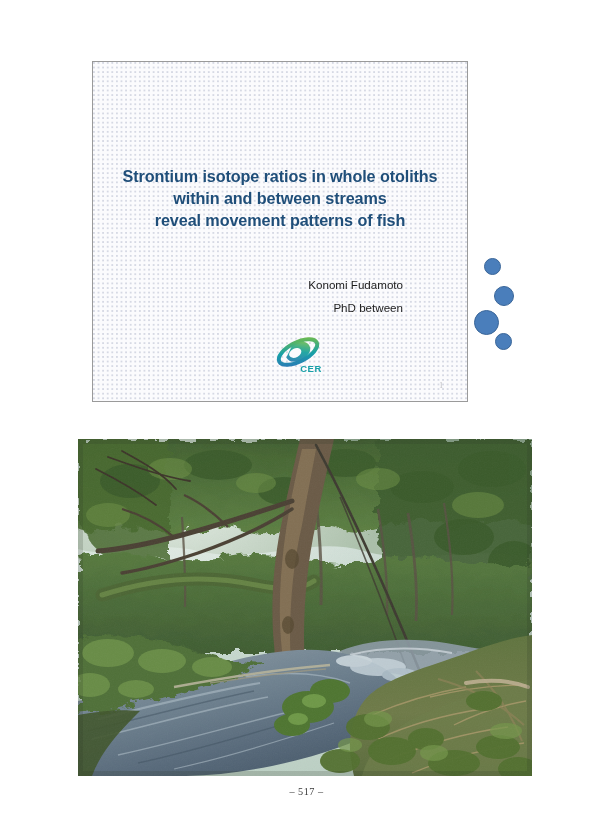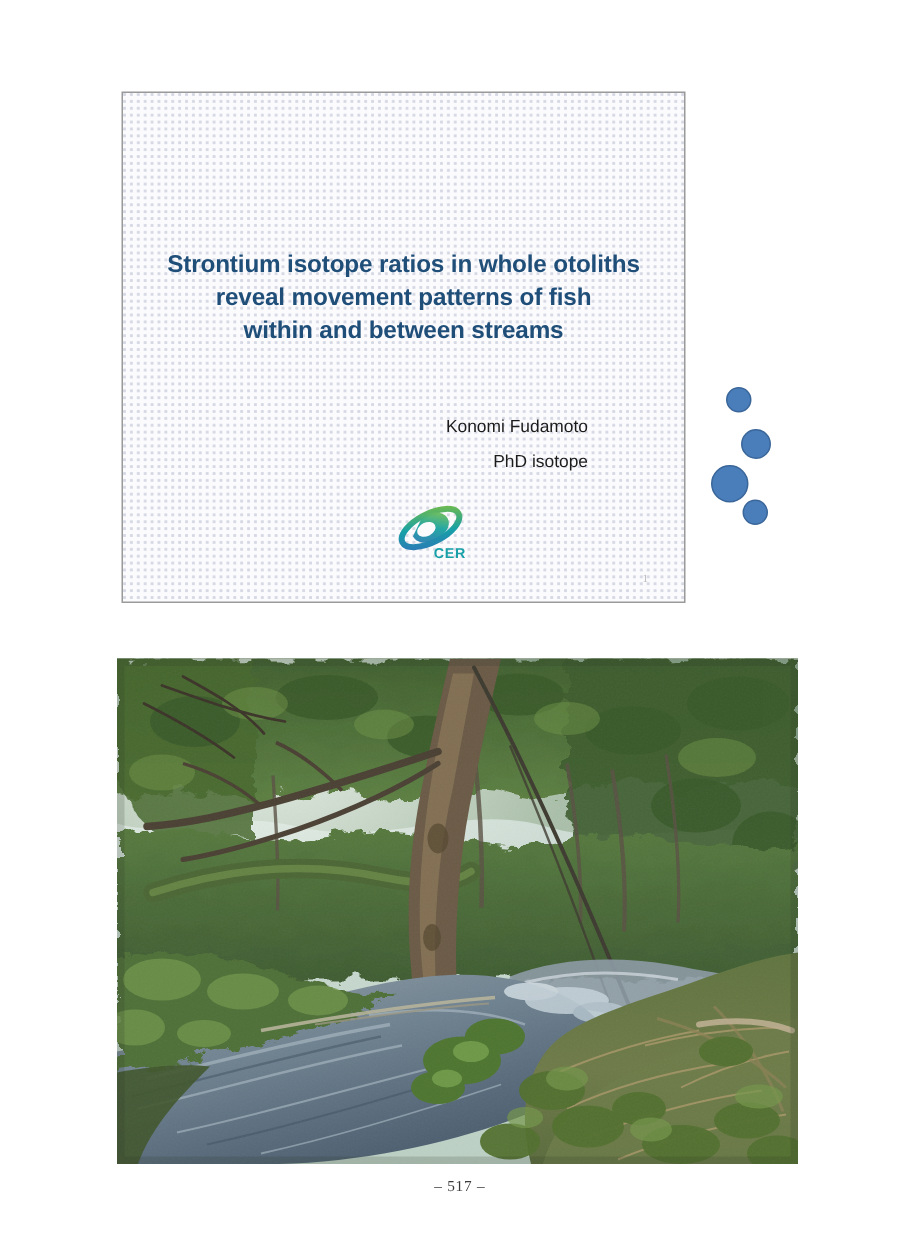--- a/index.html
+++ b/index.html
@@ -19,21 +19,21 @@
   
   .page {
     position: absolute;
     inset: 0;
     background: #ffffff;
   }
 
   
   .slide {
     position: absolute;
-    left: 81px;
+    left: 92px;
     top: 61px;
     width: 376px;
     height: 341px;
     background-color: #fbfbfd;
     background-image:
       radial-gradient(circle at 1px 1px, #d6d9e4 0.9px, transparent 1.1px);
     background-size: 4.6px 4.6px;
     border: 1px solid #9a9a9a;
     box-sizing: border-box;
     overflow: hidden;
@@ -143,27 +143,27 @@
 </style>
 </head>
 <body>
 
 <div class="page">
 
   <div class="slide">
 
     <div class="slide-title">
       <span class="tl">Strontium isotope ratios in whole otoliths</span>
+      <span class="tl">within and between streams</span>
       <span class="tl">reveal movement patterns of fish</span>
-      <span class="tl">within and between streams</span>
     </div>
 
     <div class="author-block">
       <span class="nm">Konomi Fudamoto</span>
-      <span class="nm">PhD isotope</span>
+      <span class="nm">PhD between</span>
     </div>
 
     <div class="cer-logo">
       <svg viewBox="0 0 104 88" xmlns="http://www.w3.org/2000/svg">
         <defs>
           <linearGradient id="swGrad" x1="0" y1="1" x2="1" y2="0">
             <stop offset="0%" stop-color="#2f73b8"></stop>
             <stop offset="45%" stop-color="#17a0a8"></stop>
             <stop offset="100%" stop-color="#7dbf3f"></stop>
           </linearGradient>

